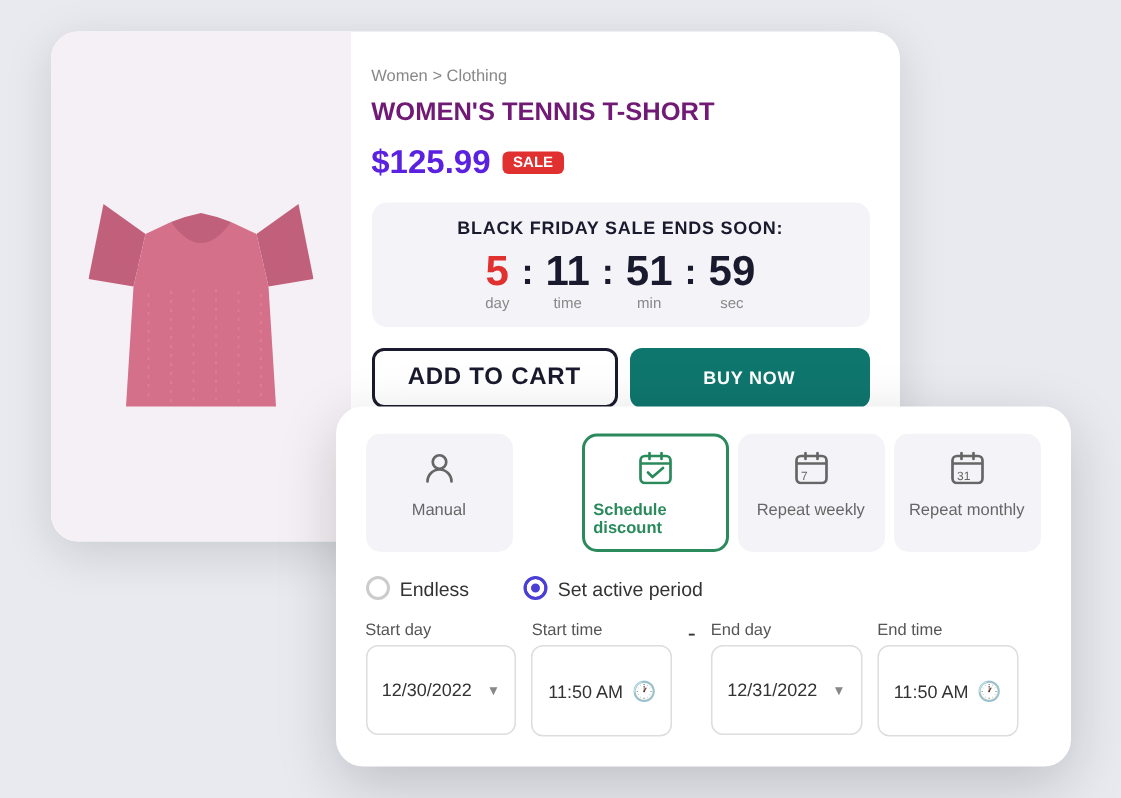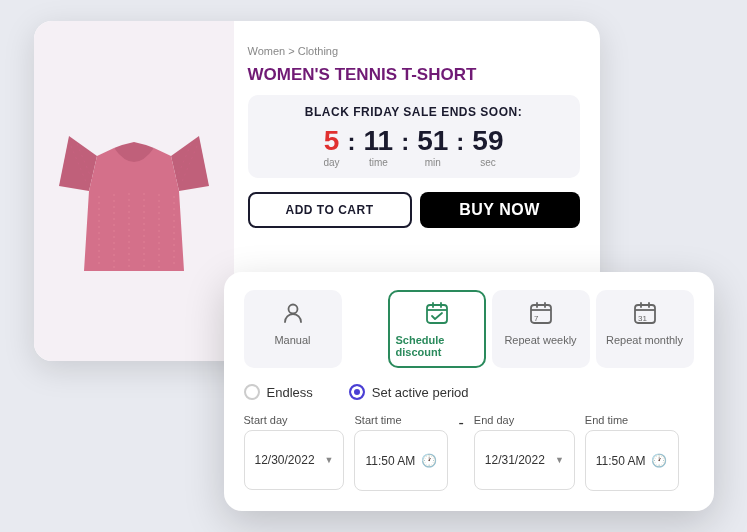--- a/index.html
+++ b/index.html
@@ -147,35 +147,35 @@
     .btn-row {
       display: flex;
       gap: 8px;
     }
 
     .btn-add-cart {
       flex: 1;
       border: 2px solid #1a1a2e;
       background: #fff;
       color: #1a1a2e;
-      font-size: 12px;
+      font-size: 16px;
       font-weight: 700;
       text-transform: uppercase;
       padding: 9px 8px;
       border-radius: 8px;
       cursor: pointer;
       letter-spacing: 0.5px;
     }
 
     .btn-buy-now {
       flex: 1;
       border: none;
-      background: #000000;
+      background: #0f766e;
       color: #fff;
-      font-size: 16px;
+      font-size: 12px;
       font-weight: 700;
       text-transform: uppercase;
       padding: 9px 8px;
       border-radius: 8px;
       cursor: pointer;
       letter-spacing: 0.5px;
     }
 
     
     .discount-panel {
@@ -339,20 +339,24 @@
 
         <line x1="12" y1="40" x2="28" y2="78" stroke="#c86080" stroke-width="1" stroke-dasharray="2,4"></line>
         <line x1="18" y1="38" x2="34" y2="76" stroke="#c86080" stroke-width="1" stroke-dasharray="2,4"></line>
         <line x1="138" y1="40" x2="122" y2="78" stroke="#c86080" stroke-width="1" stroke-dasharray="2,4"></line>
         <line x1="132" y1="38" x2="116" y2="76" stroke="#c86080" stroke-width="1" stroke-dasharray="2,4"></line>
       </svg>
     </div>
     <div class="product-info">
       <div class="breadcrumb">Women &gt; Clothing</div>
       <div class="product-title">WOMEN'S TENNIS T-SHORT</div>
+      <div class="price-row">
+        <span class="price">$125.99</span>
+        <span class="sale-badge">SALE</span>
+      </div>
       <div class="countdown-box">
         <div class="countdown-label">BLACK FRIDAY SALE ENDS SOON:</div>
         <div class="countdown-numbers">
           <div class="countdown-unit">
             <span class="countdown-num red">5</span>
             <span class="countdown-sub">day</span>
           </div>
           <span class="countdown-sep">:</span>
           <div class="countdown-unit">
             <span class="countdown-num dark">11</span>

